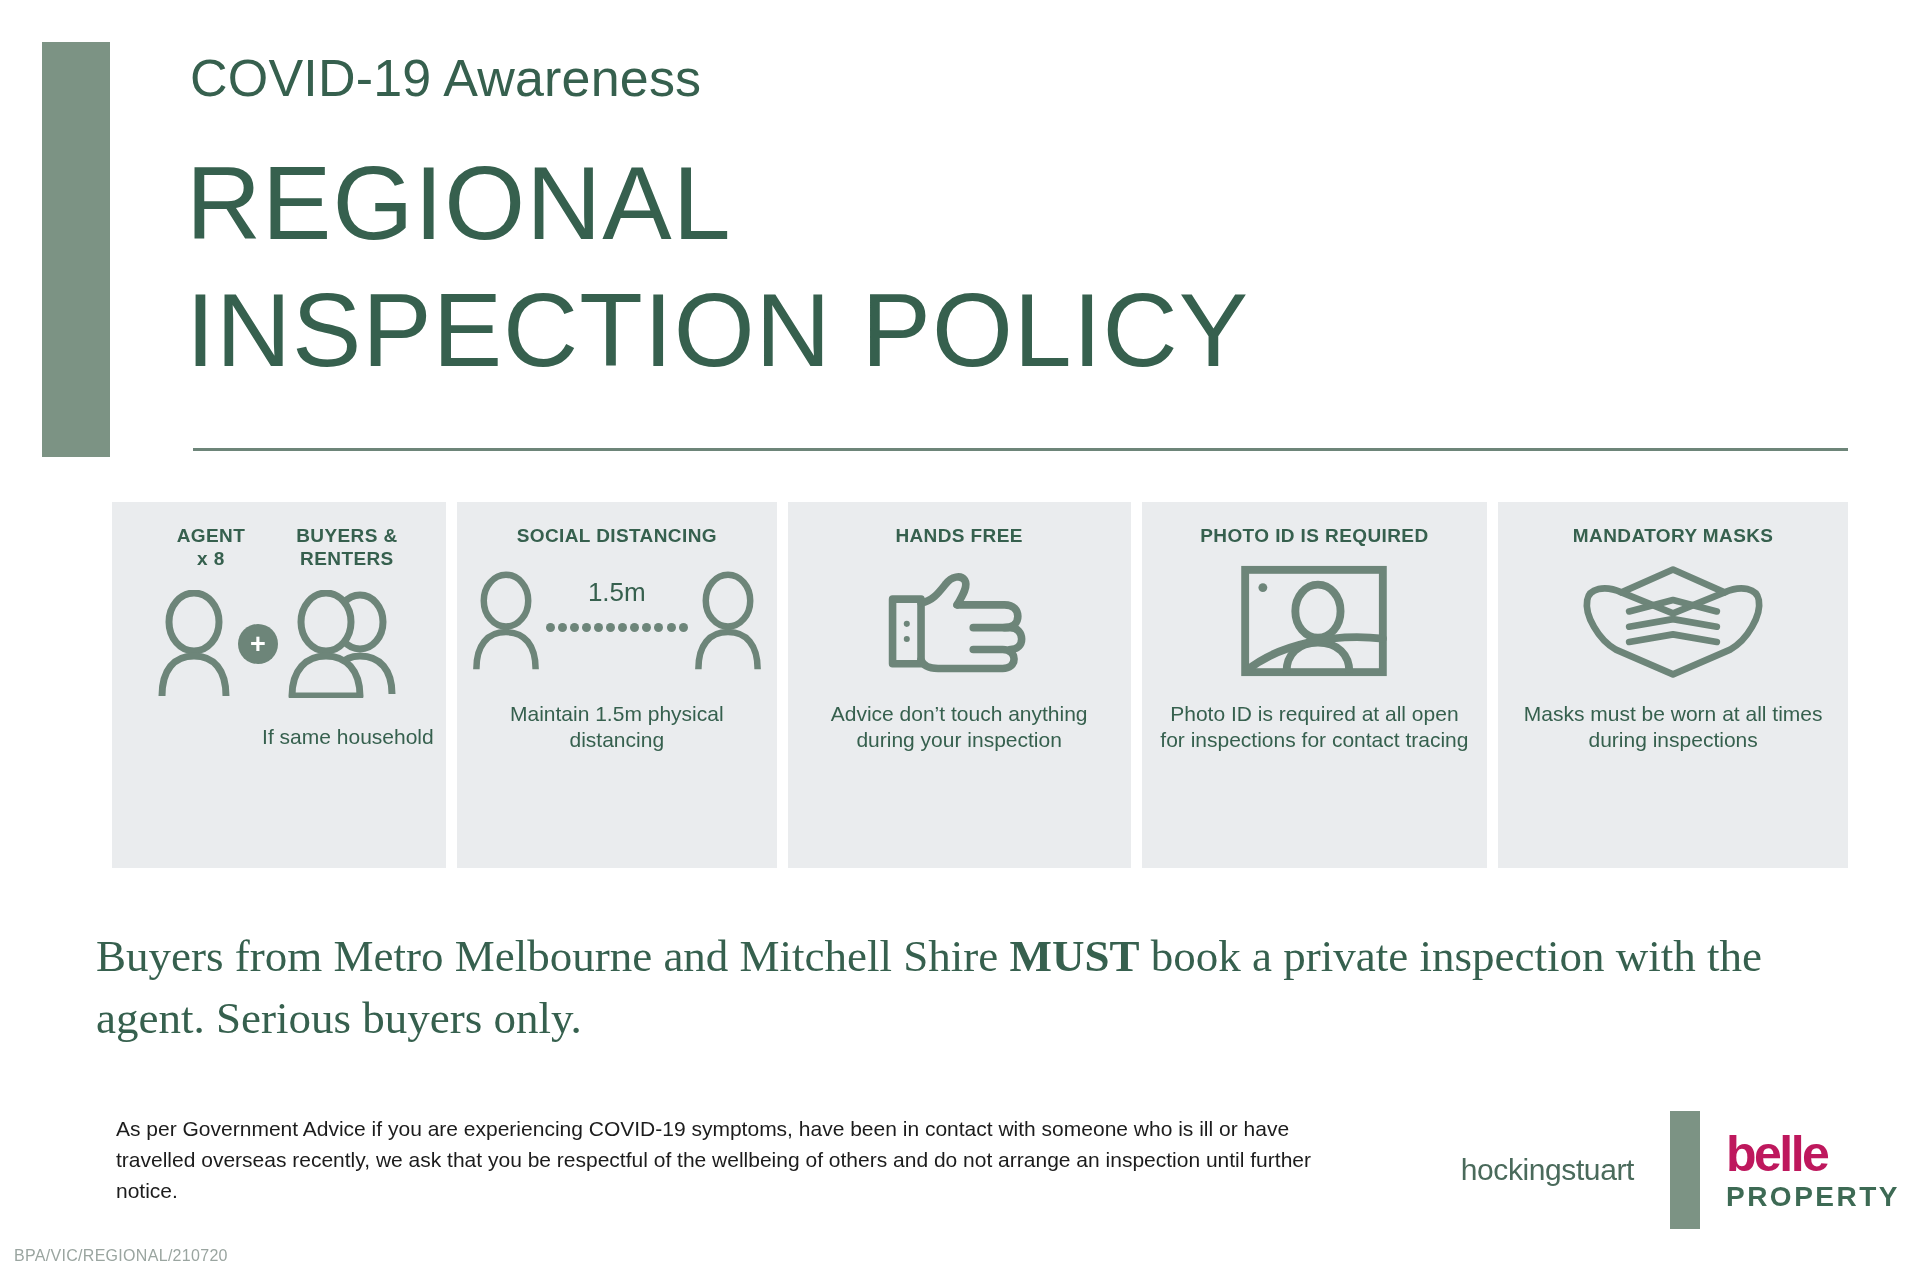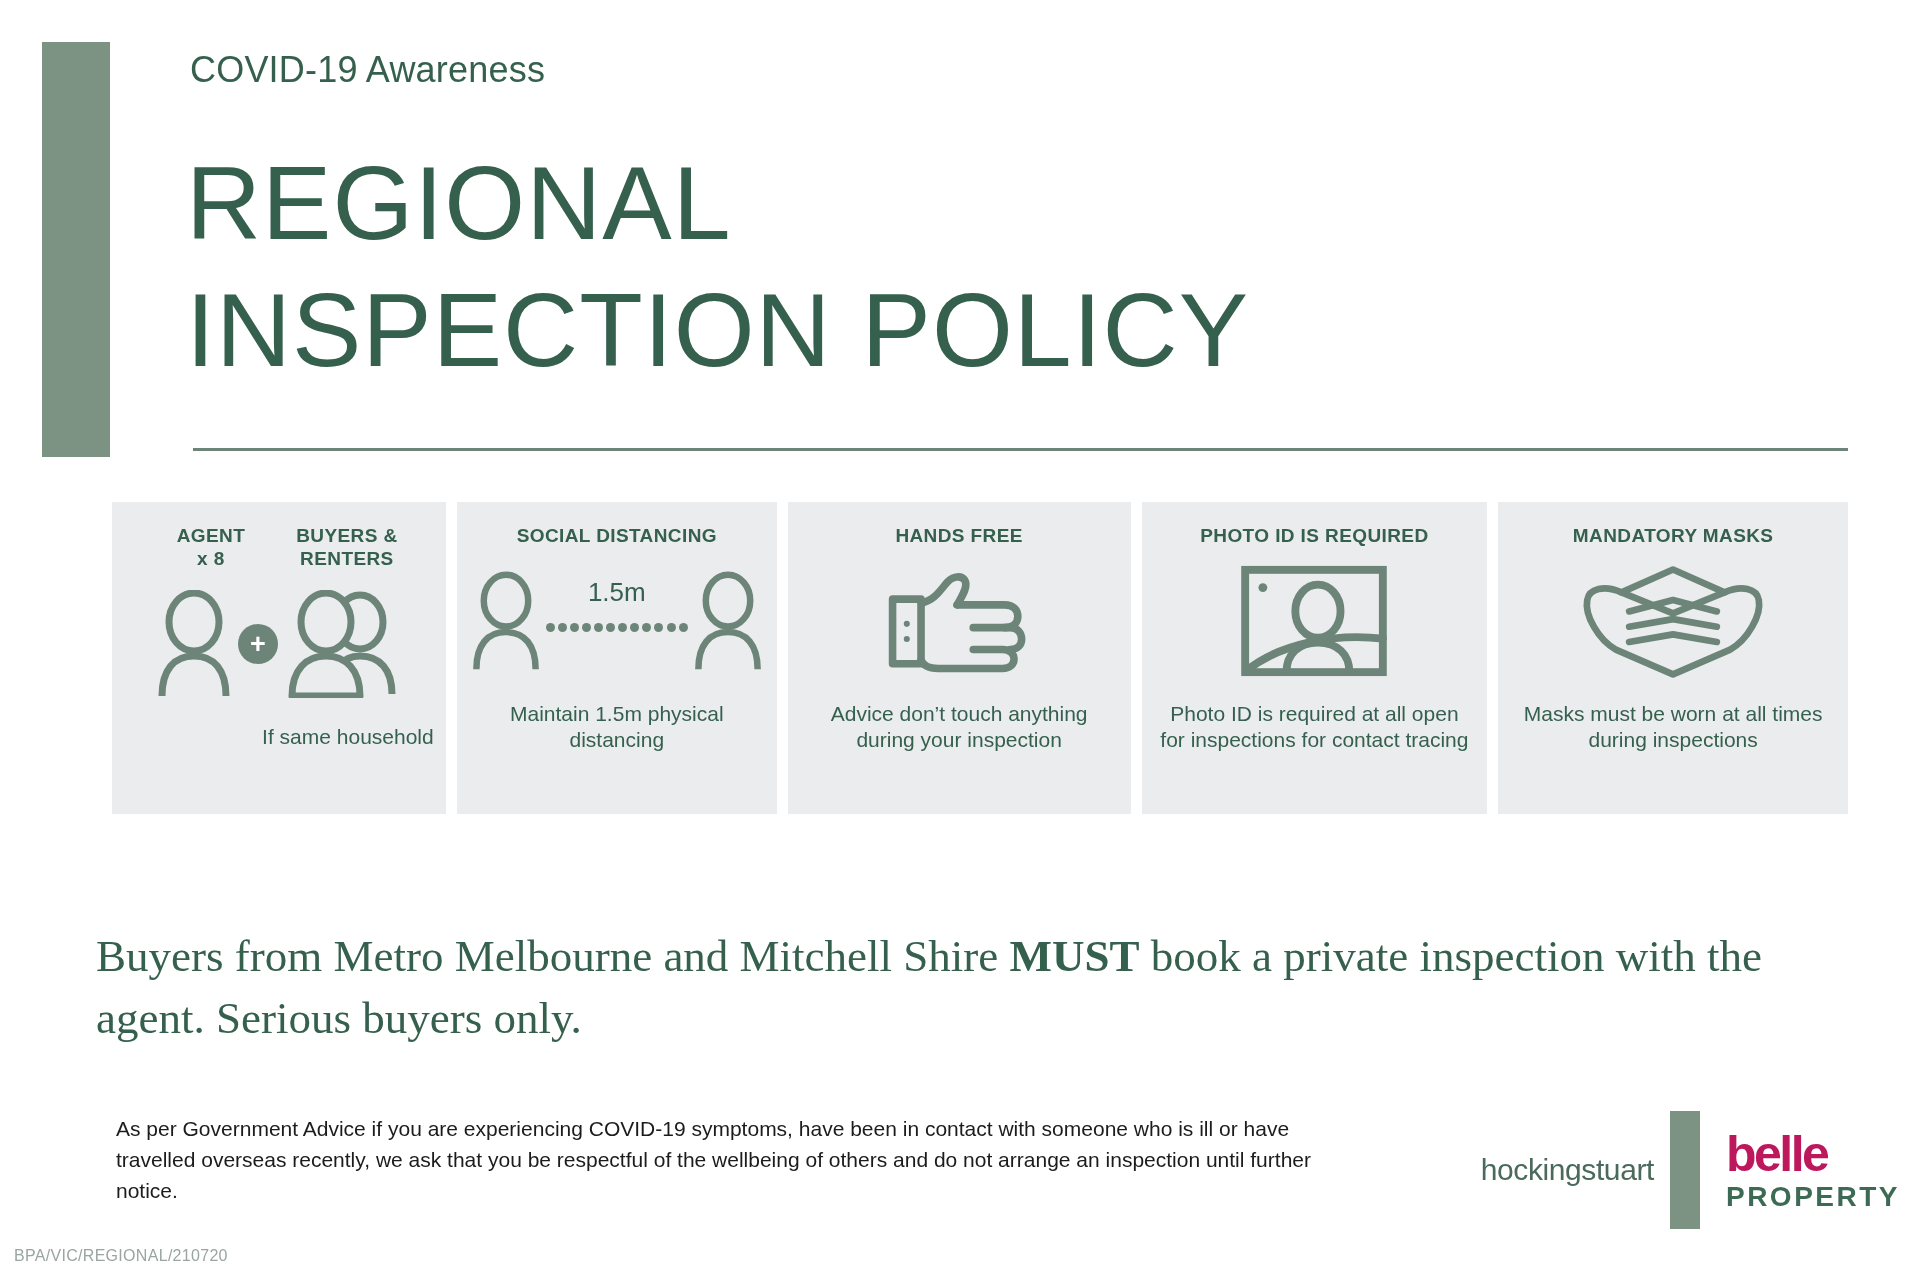--- a/index.html
+++ b/index.html
@@ -28,21 +28,21 @@
     left: 42px;
     top: 42px;
     width: 68px;
     height: 415px;
     background: #7c9384;
   }
   .eyebrow {
     position: absolute;
     left: 190px;
     top: 50px;
-    font-size: 36px;
+    font-size: 52px;
     font-weight: 400;
     letter-spacing: 0.2px;
     color: #36604e;
     line-height: 1.1;
   }
   .title-block {
     position: absolute;
     left: 186px;
     top: 140px;
     width: 1670px;
@@ -63,21 +63,21 @@
     height: 3px;
     background: #6d8579;
   }
 
   
   .panels {
     position: absolute;
     left: 112px;
     top: 502px;
     width: 1736px;
-    height: 312px;
+    height: 366px;
     display: flex;
     gap: 11px;
   }
   .panel {
     background: #eaecee;
     position: relative;
     box-sizing: border-box;
     padding-top: 22px;
   }
   .panel.p1 { width: 336px; }
@@ -198,21 +198,21 @@
     right: 20px;
     top: 1108px;
     display: flex;
     align-items: center;
     height: 124px;
   }
   .hs-logo {
     font-size: 30px;
     color: #4a6a5b;
     letter-spacing: -0.4px;
-    margin-right: 16px;
+    margin-right: 36px;
     font-weight: 400;
   }
   .logo-bar {
     width: 30px;
     height: 118px;
     background: #7c9384;
     margin-right: 26px;
   }
   .belle-block { line-height: 1; }
   .belle-word {

